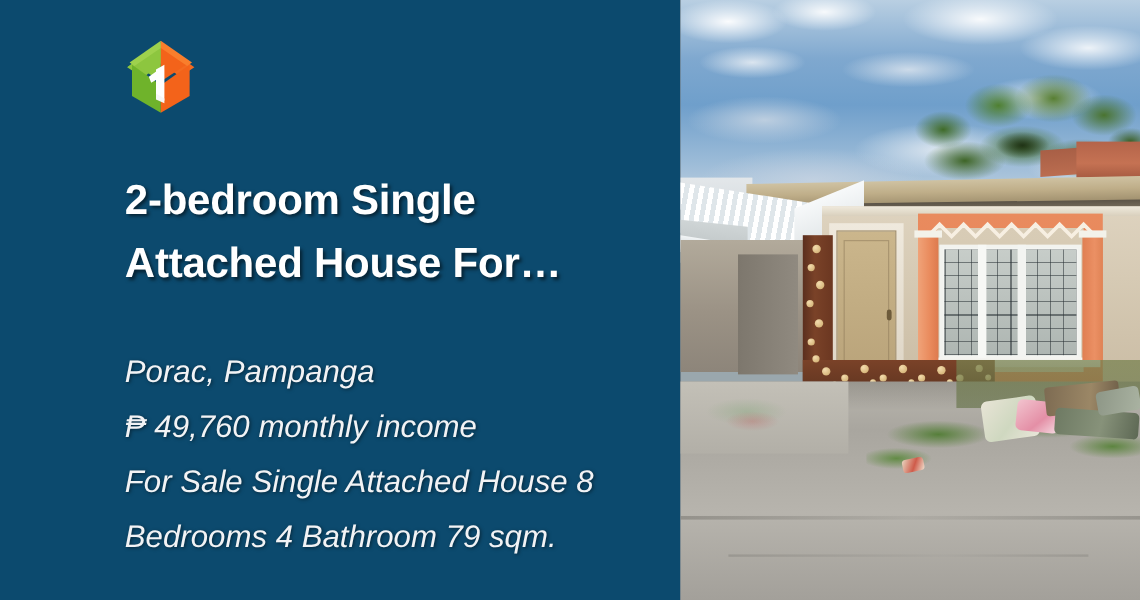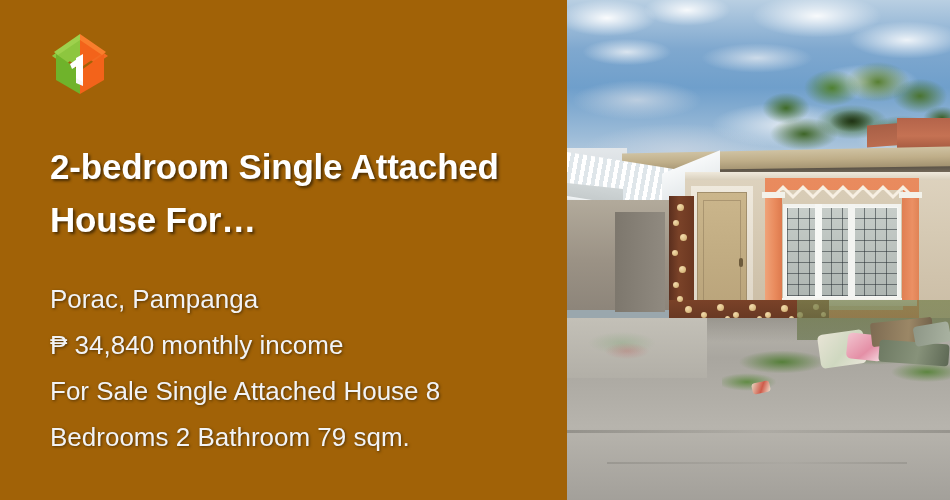--- a/index.html
+++ b/index.html
@@ -13,22 +13,22 @@
     width:950px; height:500px;
     background:#262e3f;
     display:flex;
     overflow:hidden;
   }
 
   
   .left {
     position:relative;
     width:567px; height:500px;
-    background:#a16207;
-    padding:34px 40px 0 50px;
+    background:#0c4a6e;
+    padding:34px 40px 0 104px;
     flex:0 0 567px;
   }
 
   
   .logo {
     position:relative;
     width:60px; height:62px;
     margin-left:0;
   }
   .logo svg { display:block; width:60px; height:62px; }
@@ -37,21 +37,22 @@
     margin-top:44px;
     font-size:35px;
     line-height:53px;
     font-weight:bold;
     color:#ffffff;
     letter-spacing:-0.2px;
     text-shadow:2px 2px 3px rgba(0,0,0,0.55);
     max-width:460px;
   }
   .meta {
-    margin-top:30px;
+    margin-top:40px;
+    font-style:italic;
   }
   .meta p {
     font-size:26px;
     line-height:46px;
     color:#f2f3f5;
     font-weight:normal;
     text-shadow:1px 1px 3px rgba(0,0,0,0.5);
     white-space:nowrap;
   }
 
@@ -342,23 +343,23 @@
         <polygon points="26,24 33,20 33,50 26,47" fill="#ffffff"></polygon>
         <polygon points="20,30 27,25 27,32 22,35" fill="#ffffff"></polygon>
         <polygon points="26,44 33,48 33,52 26,49" fill="#f7f7f7"></polygon>
       </svg>
     </div>
 
     <h1 class="title">2-bedroom Single Attached House For…</h1>
 
     <div class="meta">
       <p>Porac, Pampanga</p>
-      <p>₱ 34,840 monthly income</p>
+      <p>₱ 49,760 monthly income</p>
       <p>For Sale Single Attached House 8</p>
-      <p>Bedrooms 2 Bathroom 79 sqm.</p>
+      <p>Bedrooms 4 Bathroom 79 sqm.</p>
     </div>
   </div>
 
   <div class="photo">
     <div class="ph-layer sky"></div>
     <div class="ph-layer tree"></div>
     <div class="ph-layer tree-dark"></div>
     <div class="ph-layer roof-red-2"></div>
     <div class="ph-layer roof-red"></div>
 

